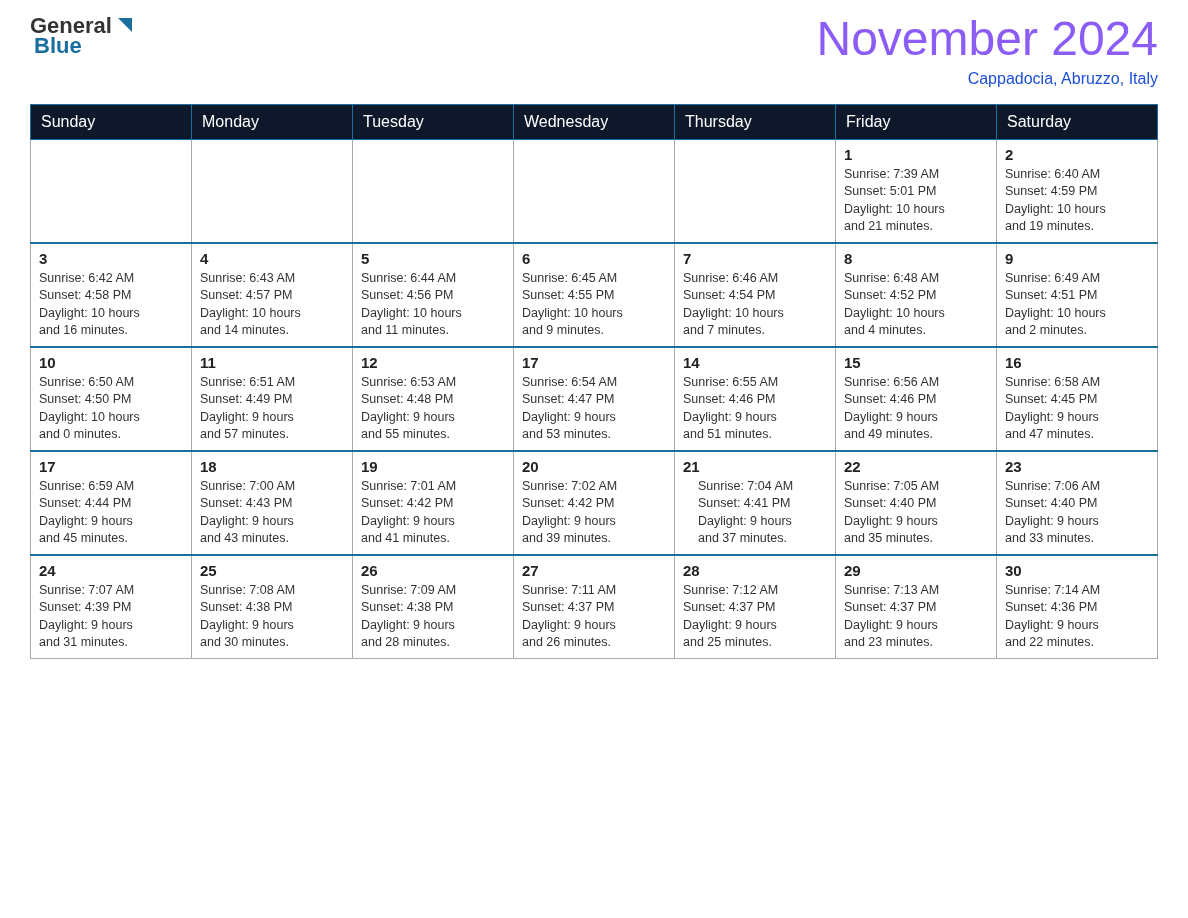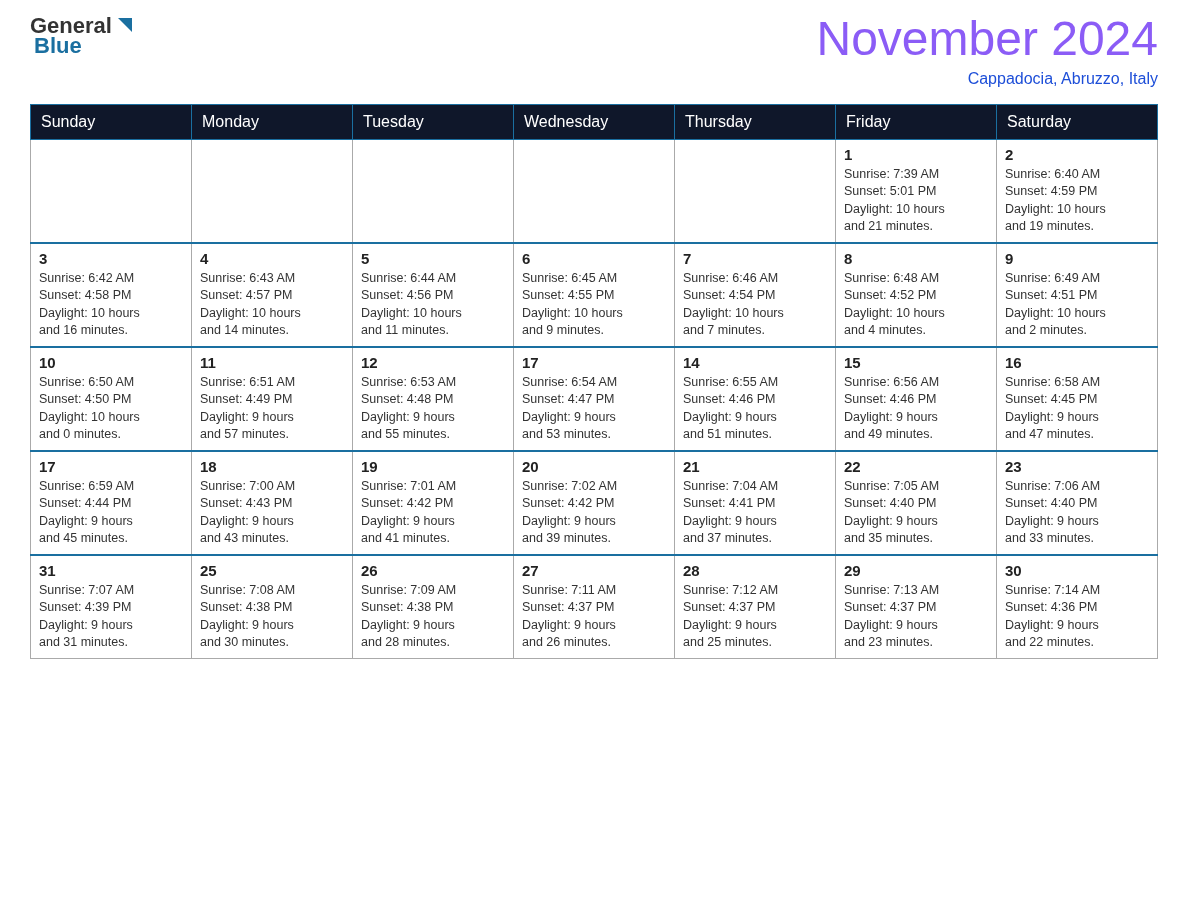--- a/index.html
+++ b/index.html
@@ -276,21 +276,21 @@
           </td>
           <td>
             <div class="day-num">20</div>
             <div class="day-info" style="white-space: pre-line;">Sunrise: 7:02 AM
 Sunset: 4:42 PM
 Daylight: 9 hours
 and 39 minutes.</div>
           </td>
           <td>
             <div class="day-num">21</div>
-            <div class="day-info" style="white-space: pre-line;">Sunrise: 7:04 AM
+            <div class="day-info" style="white-space: pre-line; margin-left: 15px;">Sunrise: 7:04 AM
 Sunset: 4:41 PM
 Daylight: 9 hours
 and 37 minutes.</div>
           </td>
           <td>
             <div class="day-num">22</div>
             <div class="day-info" style="white-space: pre-line;">Sunrise: 7:05 AM
 Sunset: 4:40 PM
 Daylight: 9 hours
 and 35 minutes.</div>
@@ -298,21 +298,21 @@
           <td>
             <div class="day-num">23</div>
             <div class="day-info" style="white-space: pre-line;">Sunrise: 7:06 AM
 Sunset: 4:40 PM
 Daylight: 9 hours
 and 33 minutes.</div>
           </td>
         </tr>
         <tr class="row-separator">
           <td>
-            <div class="day-num">31</div>
+            <div class="day-num">24</div>
             <div class="day-info" style="white-space: pre-line;">Sunrise: 7:07 AM
 Sunset: 4:39 PM
 Daylight: 9 hours
 and 31 minutes.</div>
           </td>
           <td>
             <div class="day-num">25</div>
             <div class="day-info" style="white-space: pre-line;">Sunrise: 7:08 AM
 Sunset: 4:38 PM
 Daylight: 9 hours

